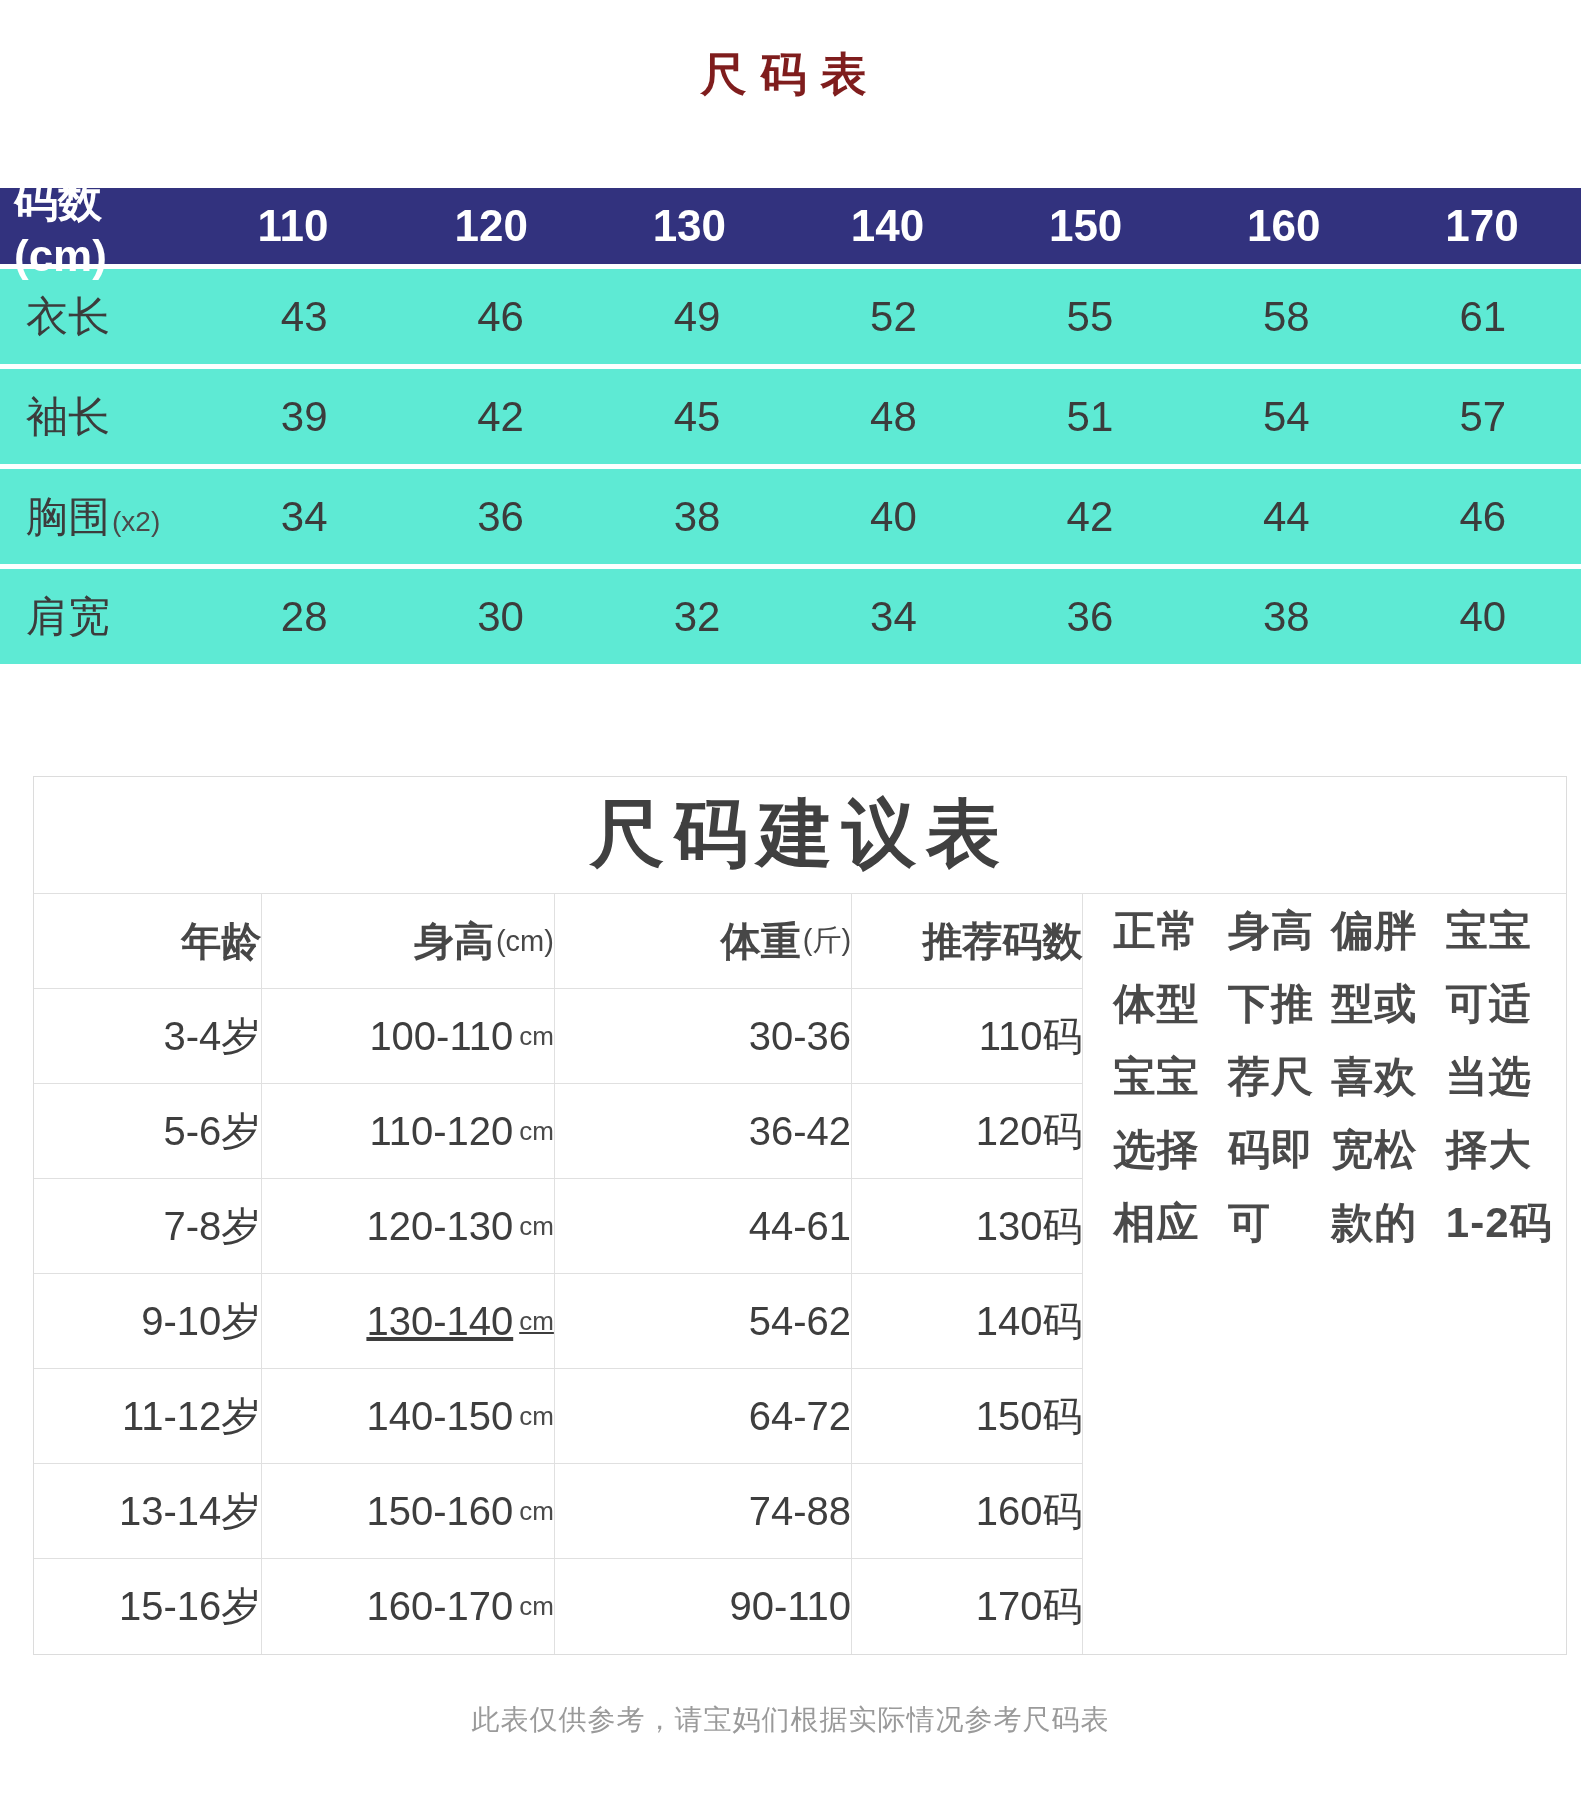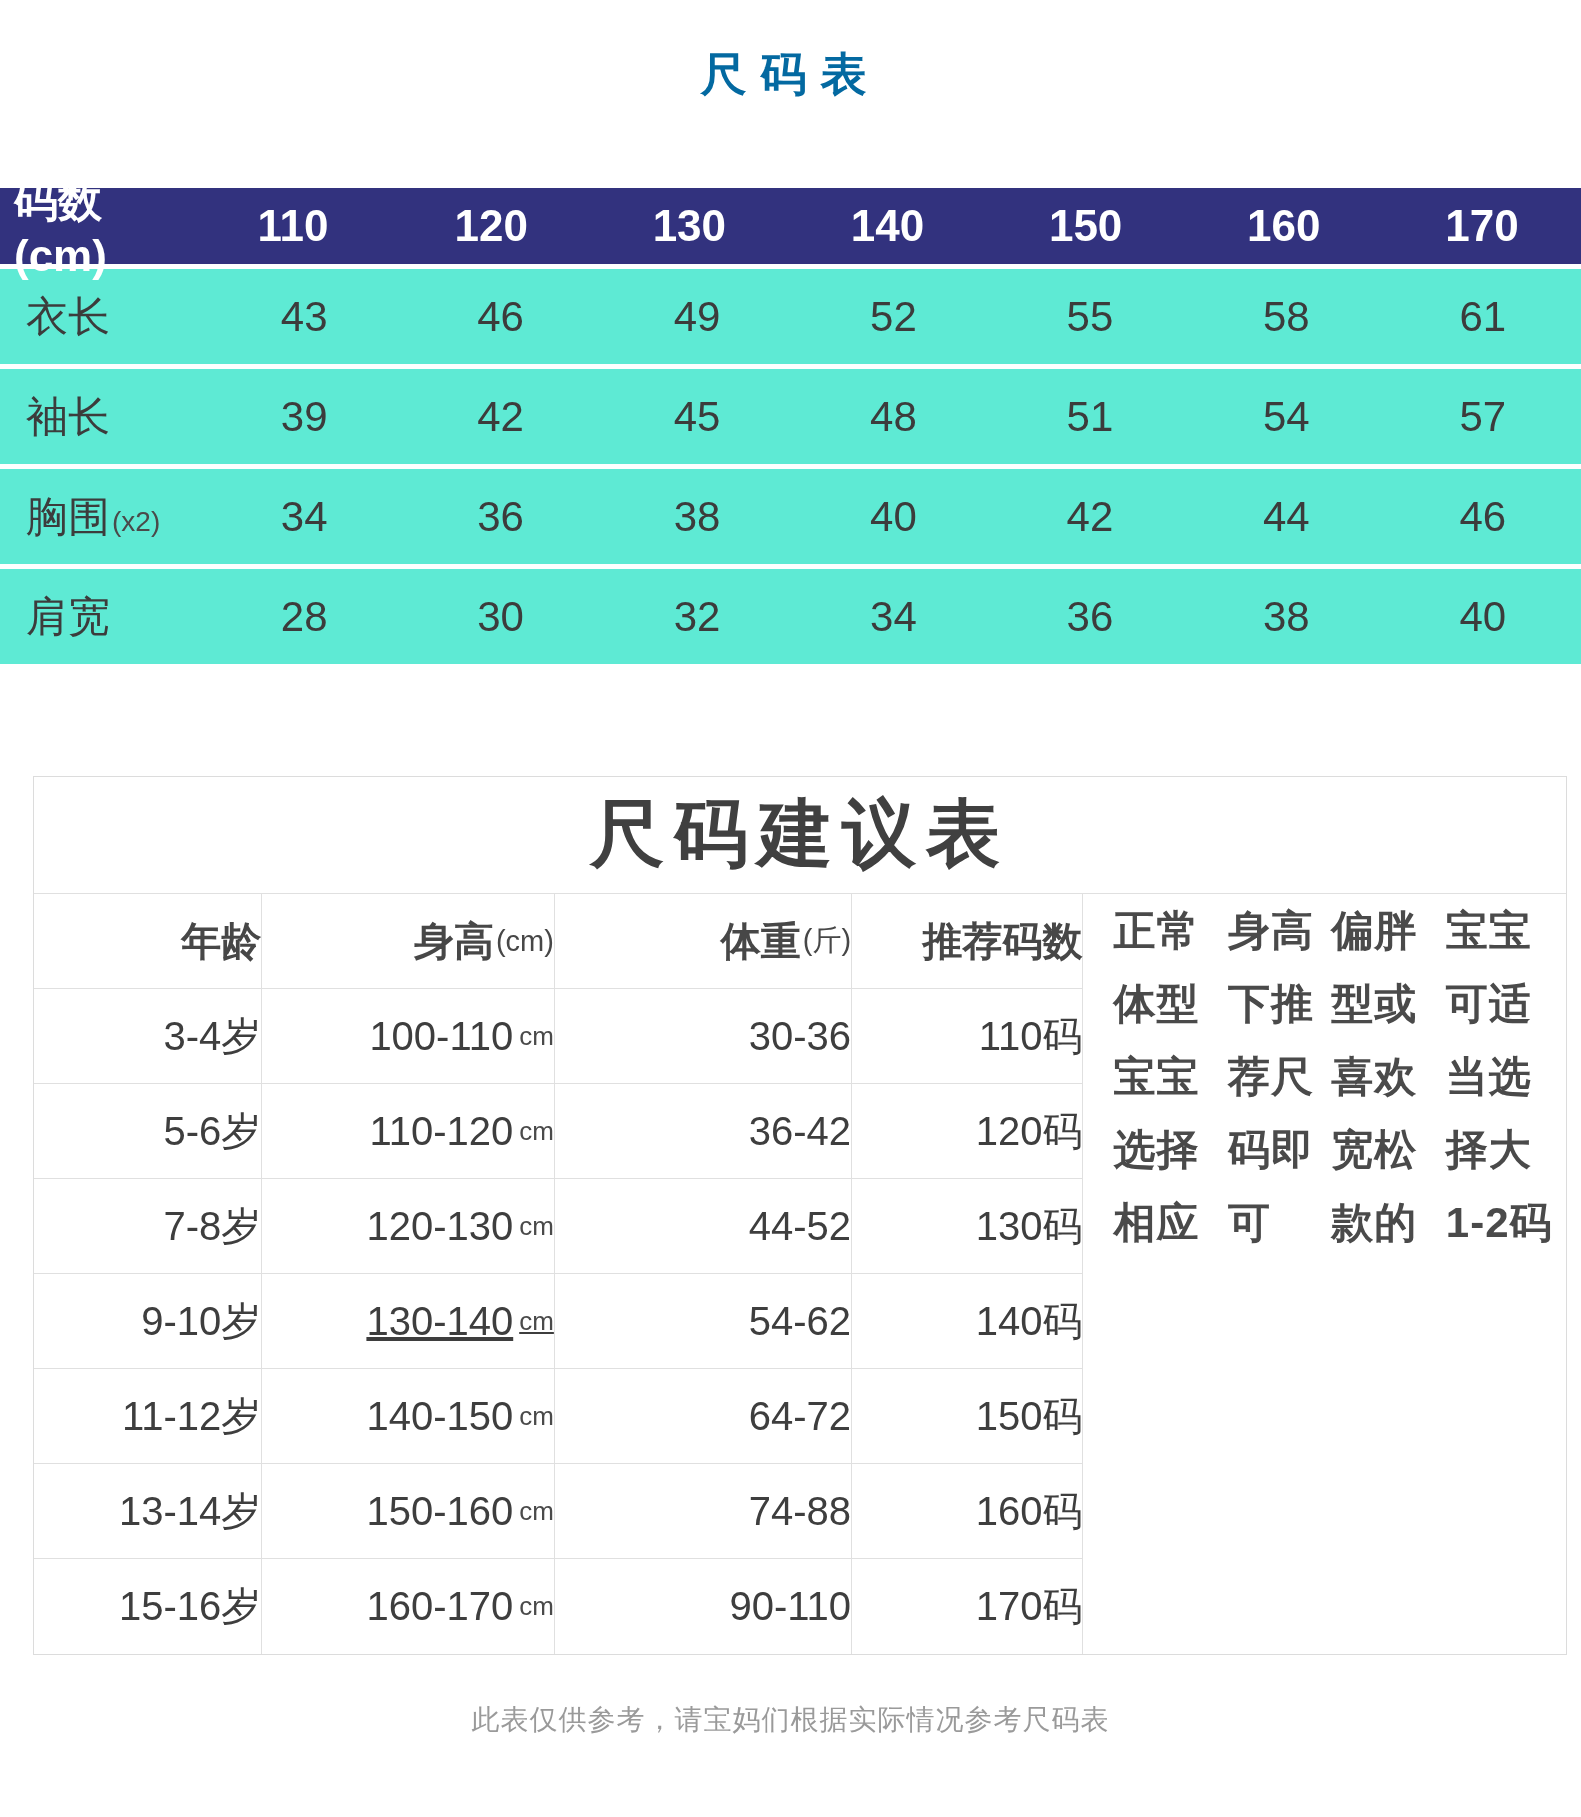--- a/index.html
+++ b/index.html
@@ -12,21 +12,21 @@
   }
   .page{width:1581px;height:1817px;position:relative;background:#fff;}
 
   
   .page-title{
     padding-top:44px;
     text-align:center;
     font-size:46px;
     font-weight:600;
     letter-spacing:14px;
-    color:#0369a1;
+    color:#7f1d1d;
   }
 
   
   .size-table{margin-top:82px;}
   .size-header{
     display:flex;align-items:center;
     height:76px;
     background:#32327e;
     color:#ffffff;
     font-size:44px;font-weight:600;
@@ -207,21 +207,21 @@
           <span>110-120</span>
           <span class="cm-small">cm</span>
         </div>
         <div class="g-cell" style="grid-area: 3 / 3;">36-42</div>
         <div class="g-cell" style="grid-area: 3 / 4;">120码</div>
         <div class="g-cell" style="grid-area: 4 / 1;">7-8岁</div>
         <div class="g-cell" style="grid-area: 4 / 2;">
           <span>120-130</span>
           <span class="cm-small">cm</span>
         </div>
-        <div class="g-cell" style="grid-area: 4 / 3;">44-52</div>
+        <div class="g-cell" style="grid-area: 4 / 3;">44-61</div>
         <div class="g-cell" style="grid-area: 4 / 4;">130码</div>
         <div class="g-cell" style="grid-area: 5 / 1;">9-10岁</div>
         <div class="g-cell" style="grid-area: 5 / 2; text-decoration: underline;">
           <span>130-140</span>
           <span class="cm-small">cm</span>
         </div>
         <div class="g-cell" style="grid-area: 5 / 3;">54-62</div>
         <div class="g-cell" style="grid-area: 5 / 4;">140码</div>
         <div class="g-cell" style="grid-area: 6 / 1;">11-12岁</div>
         <div class="g-cell" style="grid-area: 6 / 2;">

